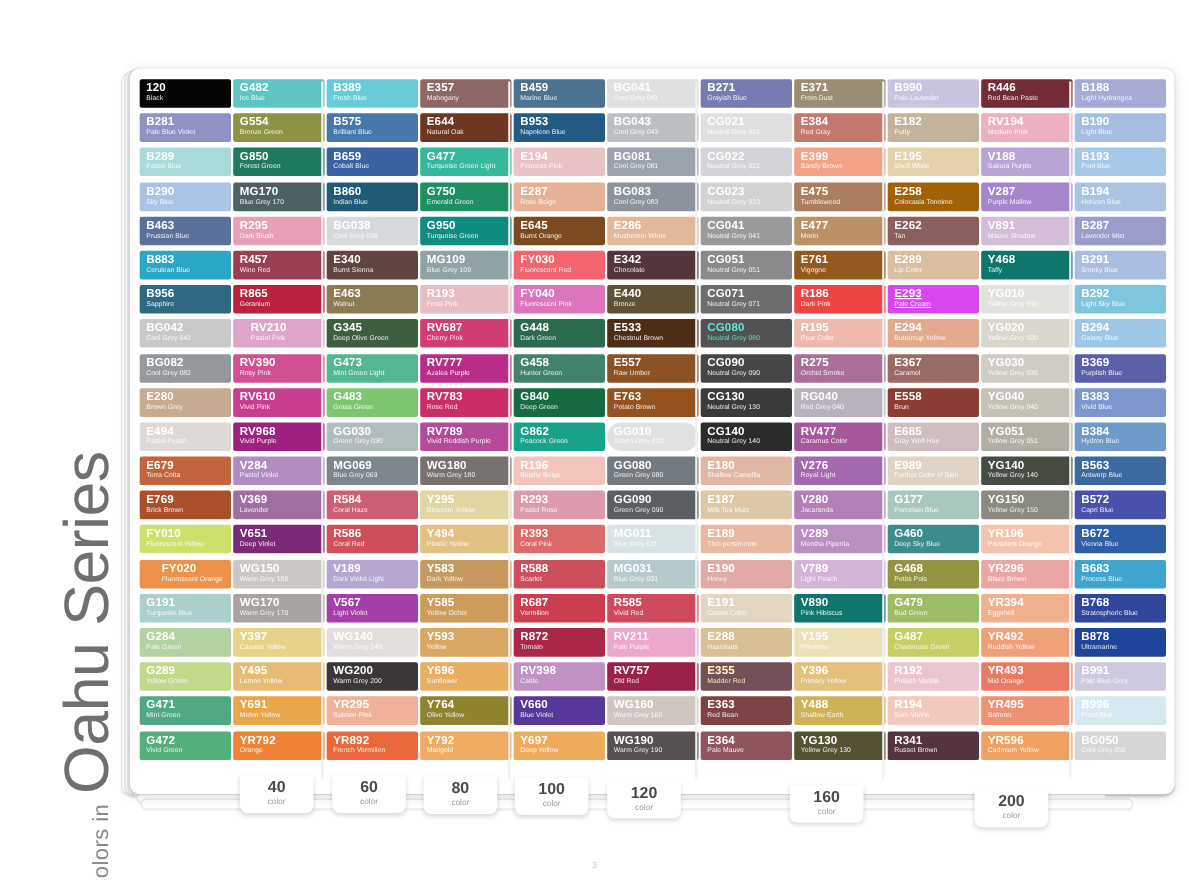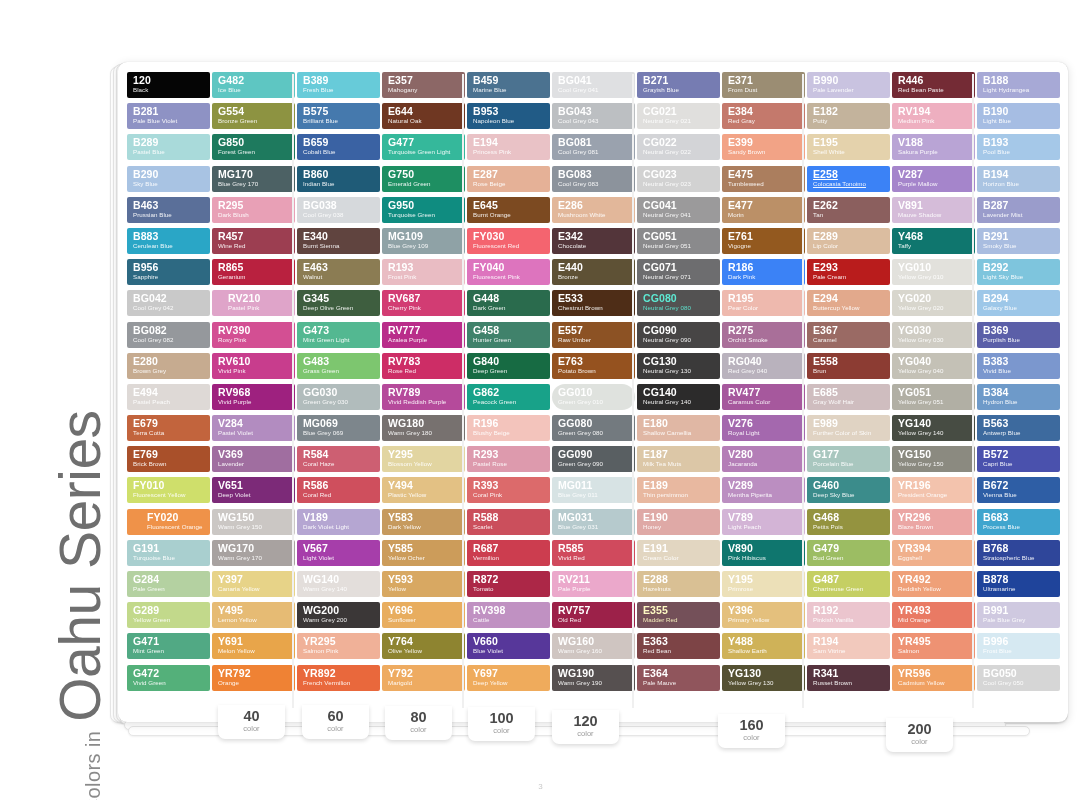--- a/index.html
+++ b/index.html
@@ -790,21 +790,21 @@
               <span class="nm">Tumbleweed</span>
             </div>
             <div class="chip" style="background: rgb(187, 144, 103); color: rgb(255, 255, 255);">
               <span class="code">E477</span>
               <span class="nm">Morin</span>
             </div>
             <div class="chip" style="background: rgb(147, 89, 31); color: rgb(255, 255, 255);">
               <span class="code">E761</span>
               <span class="nm">Vigogne</span>
             </div>
-            <div class="chip" style="background: #3b82f6; color: rgb(255, 255, 255);">
+            <div class="chip" style="background: #ef4444; color: rgb(255, 255, 255);">
               <span class="code">R186</span>
               <span class="nm">Dark Pink</span>
             </div>
             <div class="chip" style="background: rgb(238, 185, 174); color: rgb(255, 255, 255);">
               <span class="code">R195</span>
               <span class="nm">Pear Color</span>
             </div>
             <div class="chip" style="background: rgb(169, 111, 153); color: rgb(255, 255, 255);">
               <span class="code">R275</span>
               <span class="nm">Orchid Smoke</span>
@@ -862,33 +862,33 @@
               <span class="nm">Pale Lavender</span>
             </div>
             <div class="chip" style="background: rgb(195, 179, 156); color: rgb(255, 255, 255);">
               <span class="code">E182</span>
               <span class="nm">Putty</span>
             </div>
             <div class="chip" style="background: rgb(228, 210, 172); color: rgb(255, 255, 255);">
               <span class="code">E195</span>
               <span class="nm">Shell White</span>
             </div>
-            <div class="chip" style="background: #3b82f6; color: rgb(255, 255, 255); text-decoration: underline;">
+            <div class="chip" style="background: #a16207; color: rgb(255, 255, 255);">
               <span class="code">E258</span>
               <span class="nm">Colocasia Tonoimo</span>
             </div>
             <div class="chip" style="background: rgb(139, 95, 94); color: rgb(255, 255, 255);">
               <span class="code">E262</span>
               <span class="nm">Tan</span>
             </div>
             <div class="chip" style="background: rgb(219, 189, 160); color: rgb(255, 255, 255);">
               <span class="code">E289</span>
               <span class="nm">Lip Color</span>
             </div>
-            <div class="chip" style="background: #b91c1c; color: rgb(255, 255, 255);">
+            <div class="chip" style="background: #d946ef; color: rgb(255, 255, 255); text-decoration: underline;">
               <span class="code">E293</span>
               <span class="nm">Pale Cream</span>
             </div>
             <div class="chip" style="background: rgb(226, 169, 140); color: rgb(255, 255, 255);">
               <span class="code">E294</span>
               <span class="nm">Buttercup Yellow</span>
             </div>
             <div class="chip" style="background: rgb(154, 106, 100); color: rgb(255, 255, 255);">
               <span class="code">E367</span>
               <span class="nm">Caramel</span>

